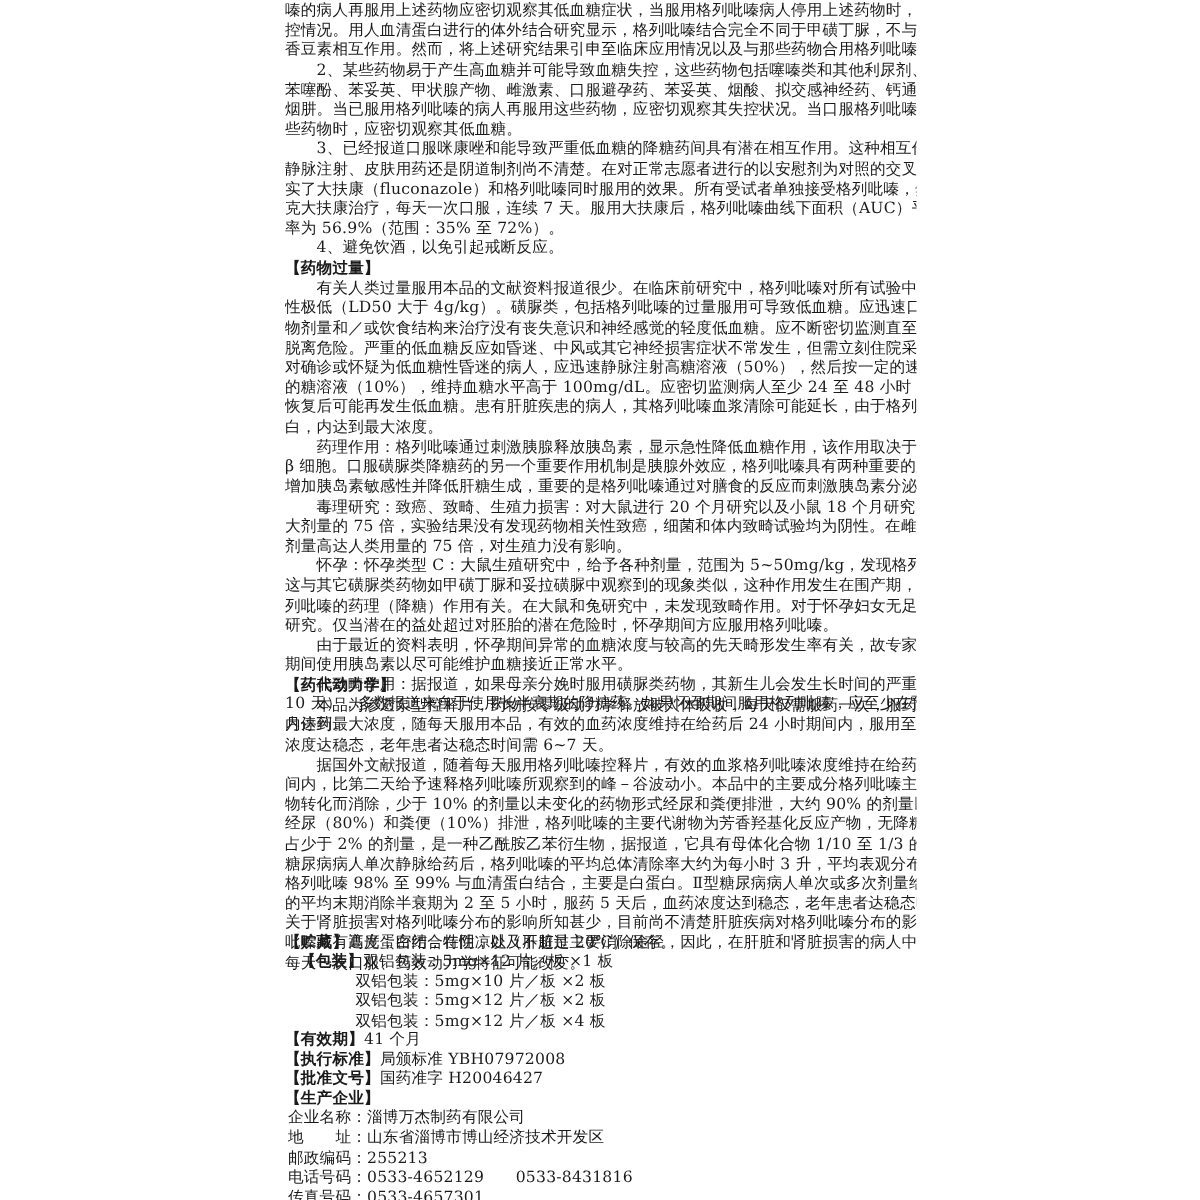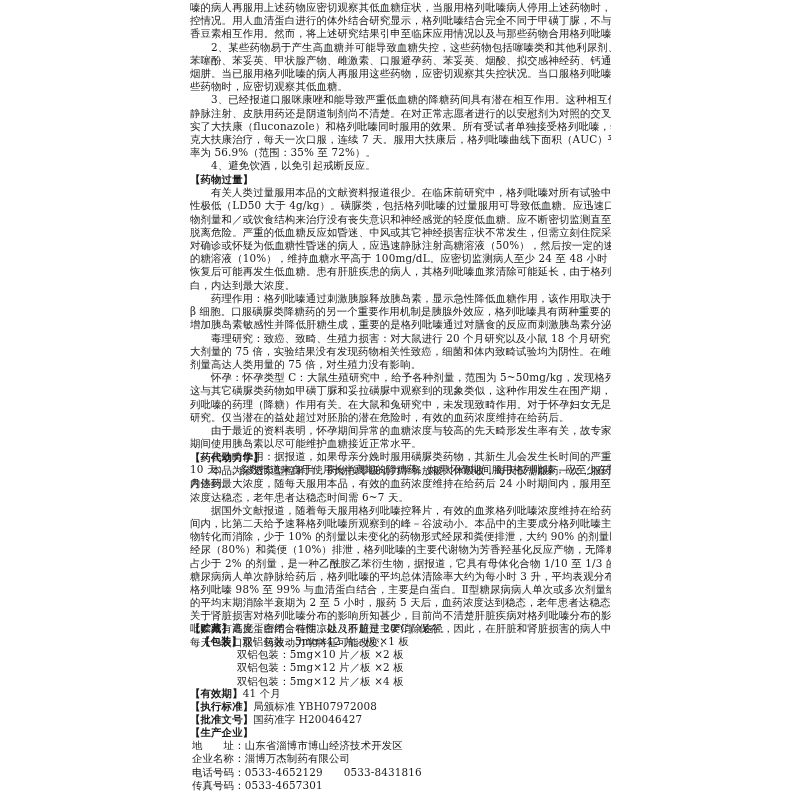--- a/index.html
+++ b/index.html
@@ -51,21 +51,21 @@
   <div style="position:absolute;top:292px;left:0;width:421px;">
     <div class="line indent">药理作用：格列吡嗪通过刺激胰腺释放胰岛素，显示急性降低血糖作用，该作用取决于胰岛上功能性</div>
     <div class="line">β 细胞。口服磺脲类降糖药的另一个重要作用机制是胰腺外效应，格列吡嗪具有两种重要的胰腺外作用：</div>
     <div class="line last">增加胰岛素敏感性并降低肝糖生成，重要的是格列吡嗪通过对膳食的反应而刺激胰岛素分泌。</div>
     <div class="line indent">毒理研究：致癌、致畸、生殖力损害：对大鼠进行 20 个月研究以及小鼠 18 个月研究，剂量高达人类最</div>
     <div class="line">大剂量的 75 倍，实验结果没有发现药物相关性致癌，细菌和体内致畸试验均为阴性。在雌雄两性大鼠研究中，</div>
     <div class="line last">剂量高达人类用量的 75 倍，对生殖力没有影响。</div>
     <div class="line indent">怀孕：怀孕类型 C：大鼠生殖研究中，给予各种剂量，范围为 5~50mg/kg，发现格列吡嗪有轻度胚胎毒，</div>
     <div class="line">这与其它磺脲类药物如甲磺丁脲和妥拉磺脲中观察到的现象类似，这种作用发生在围产期，认为直接与格</div>
     <div class="line">列吡嗪的药理（降糖）作用有关。在大鼠和兔研究中，未发现致畸作用。对于怀孕妇女无足够的严格对照</div>
-    <div class="line last">研究。仅当潜在的益处超过对胚胎的潜在危险时，有效的血药浓度维持在给药后。</div>
+    <div class="line last">研究。仅当潜在的益处超过对胚胎的潜在危险时，怀孕期间方应服用格列吡嗪。</div>
     <div class="line indent">由于最近的资料表明，怀孕期间异常的血糖浓度与较高的先天畸形发生率有关，故专家们推荐，怀孕</div>
     <div class="line last">期间使用胰岛素以尽可能维护血糖接近正常水平。</div>
     <div class="line indent">非致畸作用：据报道，如果母亲分娩时服用磺脲类药物，其新生儿会发生长时间的严重低血糖（4 至</div>
     <div class="line">10 天），多数报道来自于使用长半衰期的降糖药。如果怀孕期间服用格列吡嗪，应至少在预产期前一个</div>
     <div class="line last">月停药。</div>
   </div>
 
   <div style="position:absolute;top:451px;left:0;width:421px;">
     <div class="line head">【药代动力学】</div>
     <div class="line indent">本品为渗透泵型控释片，药物按零级动力学释放被人体吸收，每天仅需服药一次，服药后 6 至 12 小时</div>
@@ -103,24 +103,27 @@
   <div class="line kv" style="position:absolute;top:700px;left:0;width:421px;">
     <span class="head">【执行标准】</span><span>局颁标准 YBH07972008</span>
   </div>
   <div class="line kv" style="position:absolute;top:713px;left:0;width:421px;">
     <span class="head">【批准文号】</span><span>国药准字 H20046427</span>
   </div>
 
   <div style="position:absolute;top:726px;left:0;width:421px;">
     <div class="line head">【生产企业】</div>
     <div class="line kv" style="padding-left:2px;">
+      <span>企业名称：</span><span>淄博万杰制药有限公司</span>
+    </div>
+    <div class="line kv" style="padding-left:2px;">
       <span>地　　址：</span><span>山东省淄博市博山经济技术开发区</span>
     </div>
     <div class="line kv" style="padding-left:2px;">
-      <span>企业名称：</span><span>淄博万杰制药有限公司</span>
+      <span>邮政编码：</span><span>255213</span>
     </div>
     <div class="line kv" style="padding-left:2px;">
       <span>电话号码：</span><span>0533-4652129　　0533-8431816</span>
     </div>
     <div class="line kv" style="padding-left:2px;">
       <span>传真号码：</span><span>0533-4657301</span>
     </div>
 
   </div>
 

